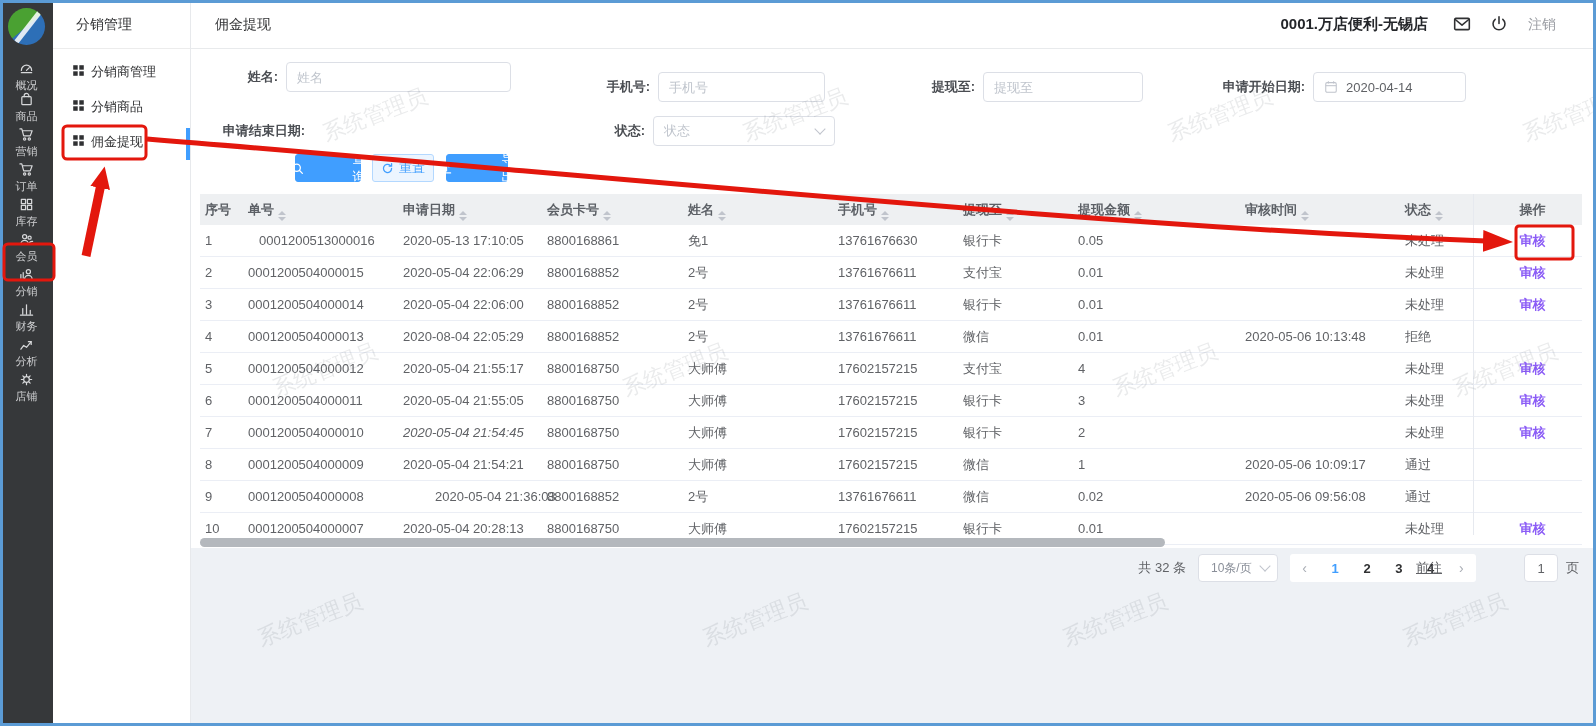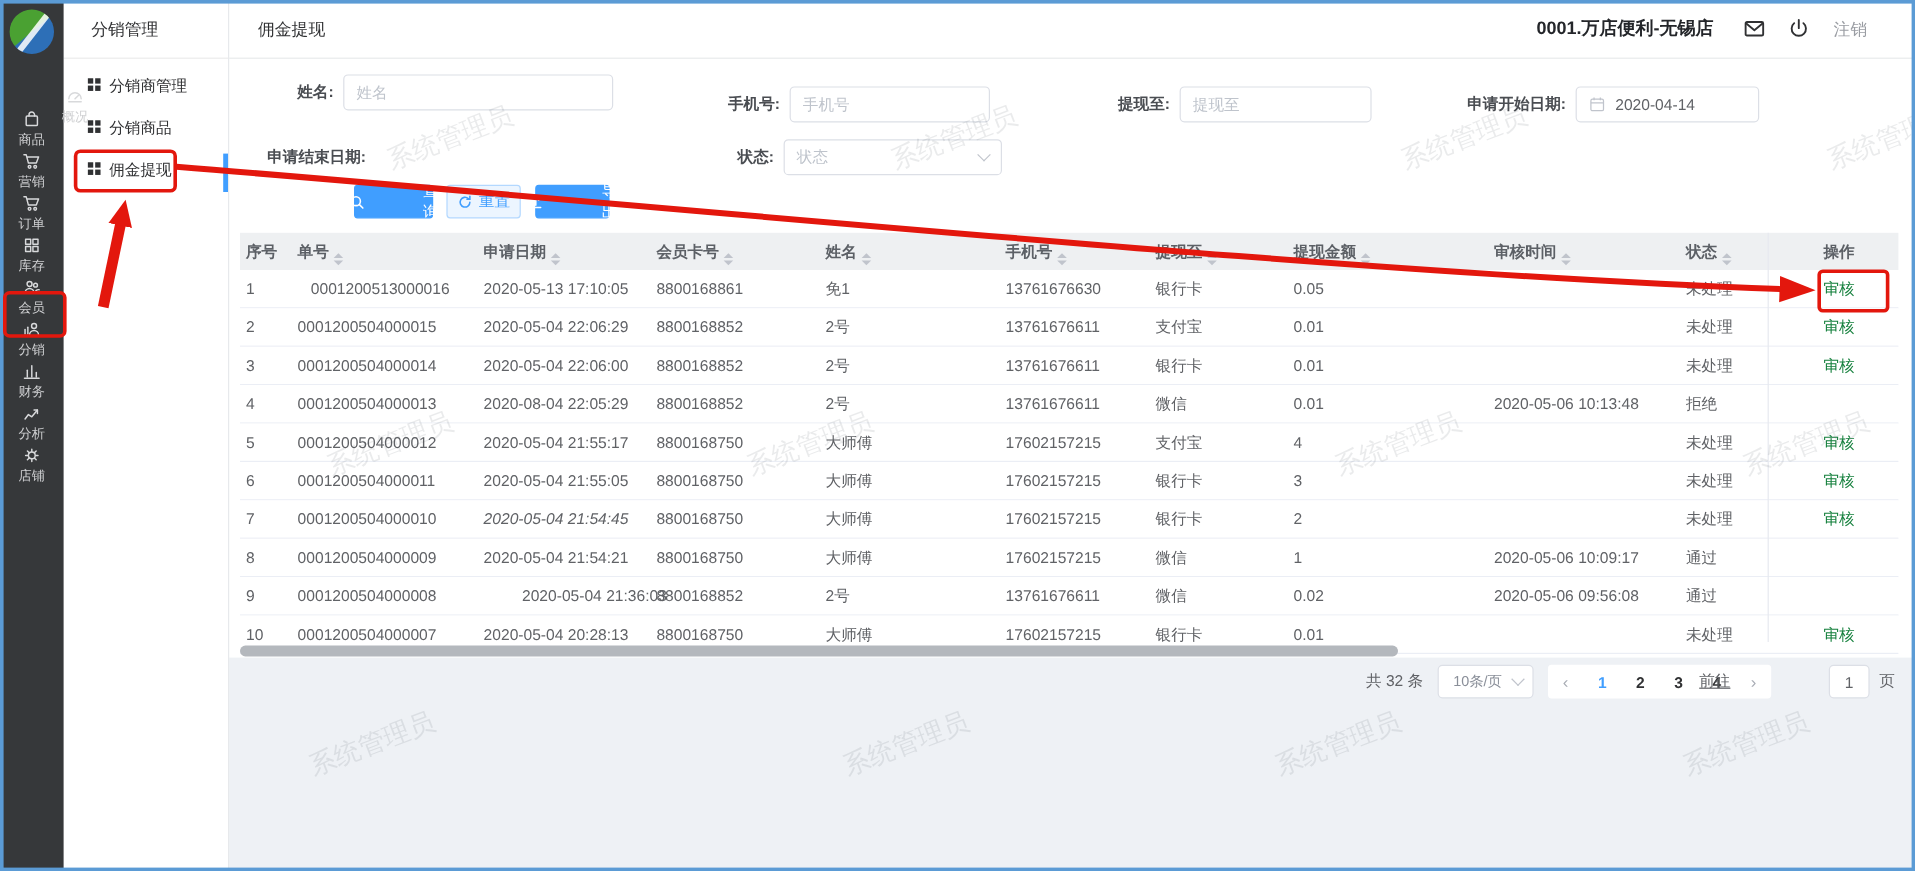--- a/index.html
+++ b/index.html
@@ -52,21 +52,21 @@
   .btn-primary svg{stroke:#fff;fill:none;stroke-width:1.6;stroke-linecap:round;}
   .btn-plain{background:#ecf5ff;color:#409eff;border:1px solid #b3d8ff;}
   .btn-plain svg{stroke:#409eff;fill:none;stroke-width:1.6;stroke-linecap:round;}
 
   
   .table{position:absolute;left:10px;top:194px;width:1382px;z-index:2;}
   .thead{position:relative;height:31px;background:#eef0f2;font-weight:700;color:#5c6066;font-size:13px;}
   .trow{position:relative;height:31px;border-bottom:1px solid #ebeef5;background:#fff;font-size:13px;color:#606266;}
   .cell{position:absolute;top:0;height:31px;line-height:31px;white-space:nowrap;}
   .cell.action{text-align:center;}
-  .audit{color:#15803d;cursor:pointer;text-decoration:none;}
+  .audit{color:#8b5cf6;cursor:pointer;text-decoration:none;font-weight:bold;}
   .caret{display:inline-flex;flex-direction:column;margin-left:4px;vertical-align:-1px;}
   .caret i{display:block;width:0;height:0;border:4px solid transparent;}
   .caret .up{border-bottom-color:#c0c4cc;border-top-width:0;margin-bottom:2px;}
   .caret .down{border-top-color:#c0c4cc;border-bottom-width:0;}
   .vdiv{position:absolute;left:1283px;top:194px;width:1px;height:341px;background:#e6e9ef;z-index:3;}
   .hscroll{position:absolute;left:10px;top:538px;width:965px;height:9px;border-radius:5px;background:#b4b8bd;z-index:3;cursor:pointer;}
 
   
   .pg{position:absolute;top:554px;height:28px;display:flex;align-items:center;z-index:3;font-size:13px;color:#606266;}
   .pg-total{left:930px;width:66px;justify-content:flex-end;}
@@ -88,21 +88,21 @@
   .anno{position:absolute;inset:0;z-index:80;pointer-events:none;}
 </style>
 </head>
 <body>
 
 <div class="page">
 
   <div class="iconbar">
     <div class="logo"></div>
     <div id="iconbar-items">
-        <div class="nav-item" style="top: 72px; padding-left: 36px;">
+        <div class="nav-item" style="top: 60px;">
           <span class="ic">
             <svg width="15" height="15" viewBox="0 0 16 16">
               <path d="M2.5 10a5.5 5.5 0 0 1 11 0"></path>
               <line x1="8" y1="10" x2="11" y2="7"></line>
               <line x1="2.5" y1="12.5" x2="13.5" y2="12.5"></line>
             </svg>
           </span>
           <span class="lbl">概况</span>
         </div>
         <div class="nav-item" style="top: 91px;">

